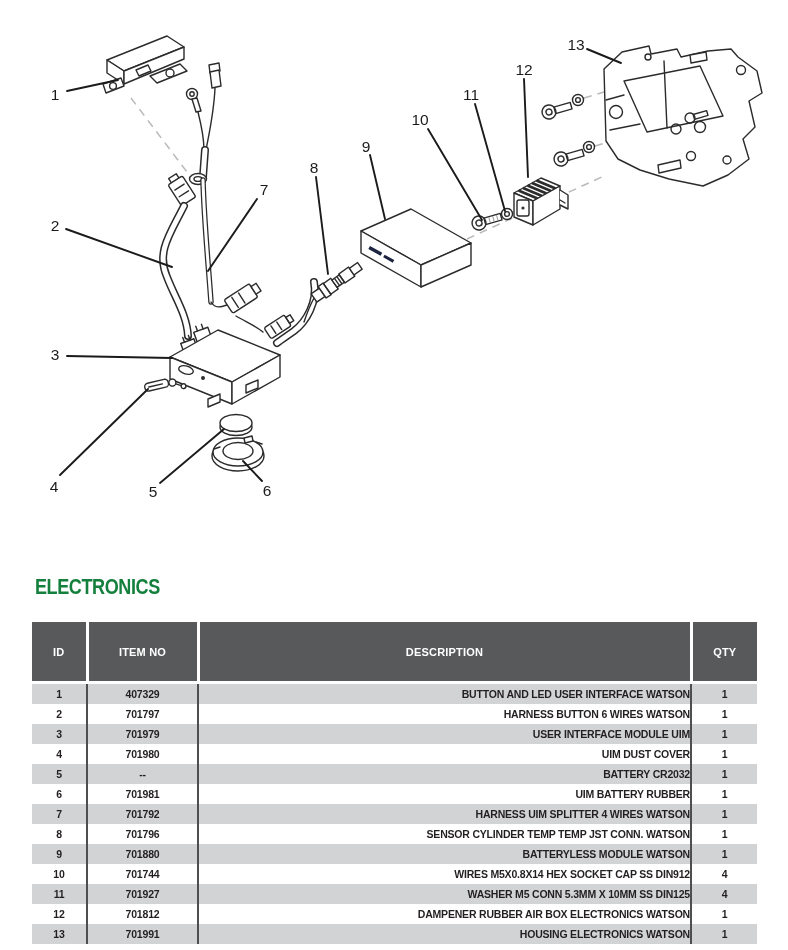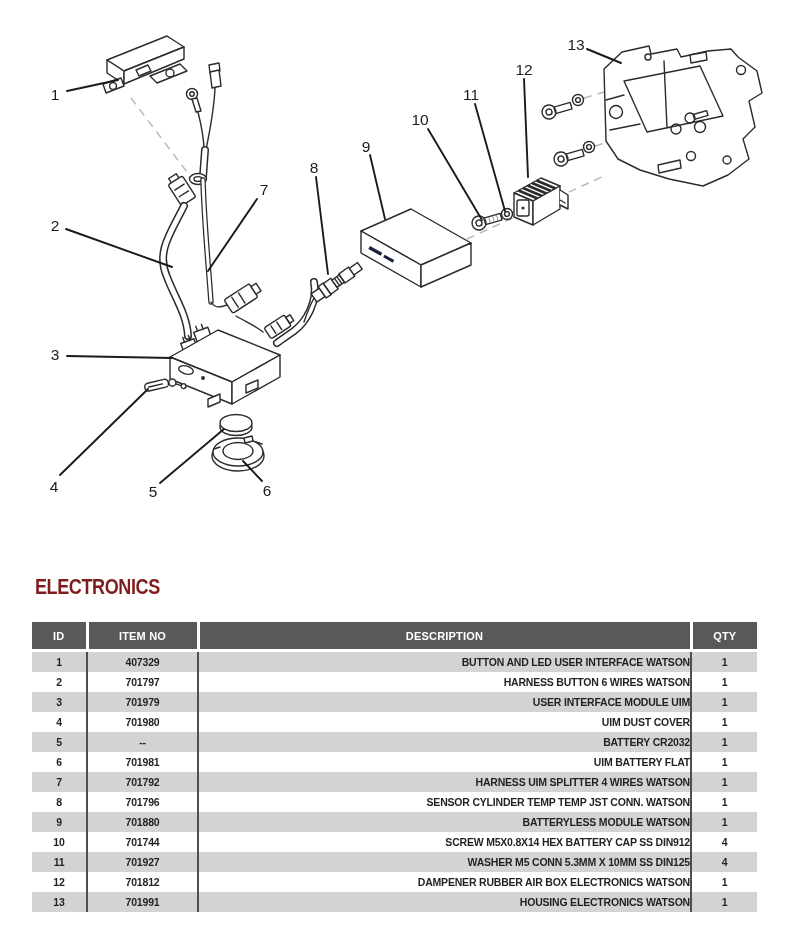--- a/index.html
+++ b/index.html
@@ -18,32 +18,32 @@
   .fw{fill:#ffffff;}
   .leader{stroke:#1b1b1b;stroke-width:1.9;stroke-linecap:round;}
   .dash{stroke:#b9b9b9;stroke-width:1.5;stroke-dasharray:8 6;fill:none;}
   .tube-out{stroke:#2b2b2b;stroke-width:8;fill:none;stroke-linecap:round;}
   .tube-in{stroke:#ffffff;stroke-width:5;fill:none;stroke-linecap:round;}
   .wire-out{stroke:#2b2b2b;stroke-width:5.5;fill:none;stroke-linecap:round;}
   .wire-in{stroke:#ffffff;stroke-width:3;fill:none;stroke-linecap:round;}
 
   .section-title{
     margin:16px 0 0 35px;
-    color:#7f1d1d;font-size:22px;font-weight:700;line-height:1;
+    color:#15803d;font-size:22px;font-weight:700;line-height:1;
   }
   .section-title span{display:inline-block;transform:scaleX(0.82);transform-origin:left center;letter-spacing:-0.5px;}
 
   table.parts-table{
     border-collapse:collapse;table-layout:fixed;
     margin:24px 0 0 32px;width:725px;
   }
   .parts-table th{
     background:#58595B;color:#ffffff;font-size:11px;font-weight:700;
     height:27px;border-right:3px solid #ffffff;border-bottom:3px solid #ffffff;
-    letter-spacing:0.2px;padding:0;text-align:center;
+    letter-spacing:0.2px;padding:16px;text-align:center;
   }
   .parts-table th:last-child{border-right:none;}
   .parts-table td{
     font-size:10.5px;font-weight:700;height:20px;text-align:center;
     border-right:2px solid #4d4e50;padding:0;letter-spacing:-0.2px;
   }
   .parts-table td:last-child{border-right:none;}
   .parts-table td.desc{text-align:right;padding-left:12px;}
   .parts-table tbody tr:nth-child(odd){background:#D1D3D4;}
 </style>
@@ -316,21 +316,21 @@
     </tr>
     <tr>
       <td>5</td>
       <td>--</td>
       <td class="desc">BATTERY CR2032</td>
       <td>1</td>
     </tr>
     <tr>
       <td>6</td>
       <td>701981</td>
-      <td class="desc">UIM BATTERY FLAT</td>
+      <td class="desc">UIM BATTERY RUBBER</td>
       <td>1</td>
     </tr>
     <tr>
       <td>7</td>
       <td>701792</td>
       <td class="desc">HARNESS UIM SPLITTER 4 WIRES WATSON</td>
       <td>1</td>
     </tr>
     <tr>
       <td>8</td>
@@ -340,21 +340,21 @@
     </tr>
     <tr>
       <td>9</td>
       <td>701880</td>
       <td class="desc">BATTERYLESS MODULE WATSON</td>
       <td>1</td>
     </tr>
     <tr>
       <td>10</td>
       <td>701744</td>
-      <td class="desc">SCREW M5X0.8X14 HEX BATTERY CAP SS DIN912</td>
+      <td class="desc">WIRES M5X0.8X14 HEX SOCKET CAP SS DIN912</td>
       <td>4</td>
     </tr>
     <tr>
       <td>11</td>
       <td>701927</td>
       <td class="desc">WASHER M5 CONN 5.3MM X 10MM SS DIN125</td>
       <td>4</td>
     </tr>
     <tr>
       <td>12</td>

